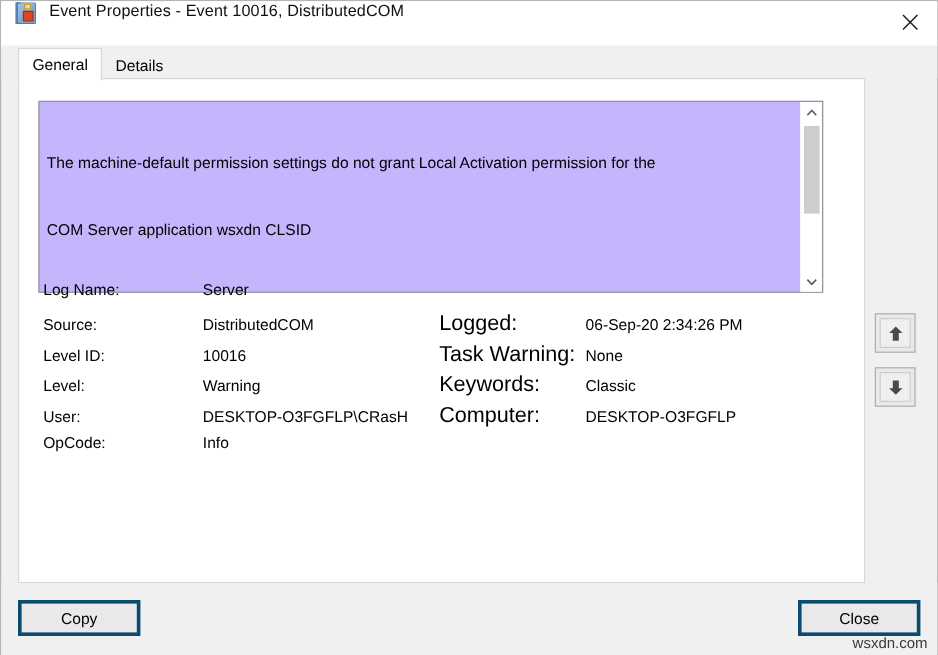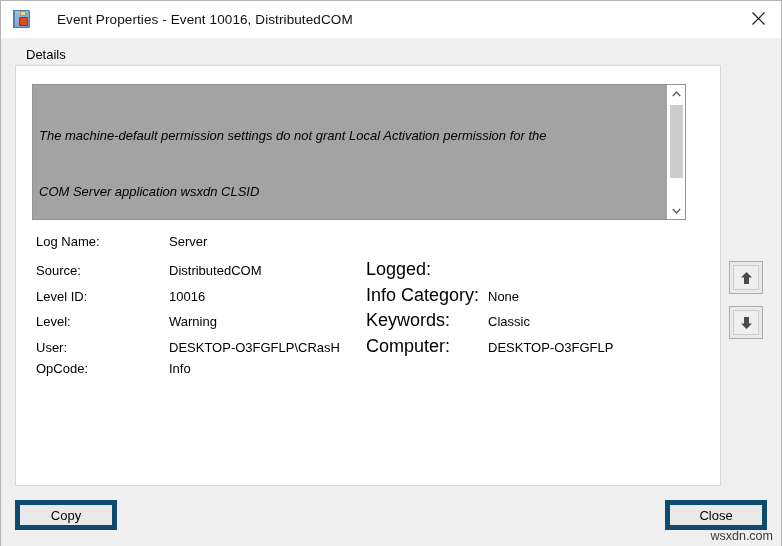--- a/index.html
+++ b/index.html
@@ -29,24 +29,22 @@
     display: flex;
     flex-direction: column;
   }
 
   
   .titlebar {
     height: 36px;
     min-height: 36px;
     background: #ffffff;
     display: flex;
-    align-items: center;
     position: relative;
     border-bottom: 1px solid #ffffff;
-    gap: 16px;
   }
   .title-icon {
     width: 20px;
     height: 20px;
     margin-left: 11px;
     margin-right: 9px;
     position: relative;
     flex: 0 0 auto;
   }
   .title-icon .book {
@@ -175,26 +173,25 @@
     box-sizing: border-box;
     display:flex; align-items:center; justify-content:center;
   }
 
   
   .desc-box {
     position: absolute;
     left: 16px;
     top: 18px;
     width: 654px;
-    height: 136px;
+    height: 160px;
     border: 1px solid #949494;
-    background: #a3a3a3;
-    box-sizing: border-box;
-    display: flex;
-    font-style: italic;
+    background: #c4b5fd;
+    box-sizing: border-box;
+    display: flex;
   }
   .desc-text {
     flex: 1;
     padding: 5px 4px 0 6px;
     font-size: 13px;
     line-height: 18.6px;
     color: #000;
     overflow: hidden;
     white-space: pre;
   }
@@ -276,21 +273,21 @@
     height: 60px;
     min-height: 60px;
     position: relative;
     background: #f0f0f0;
   }
   .btn {
     position: absolute;
     width: 102px;
     height: 30px;
     background: #e9e9e9;
-    border: 5px solid #0c4a6e;
+    border: 3px solid #0c4a6e;
     box-sizing: border-box;
     font-size: 13px;
     color: #000;
     font-family: "Liberation Sans", sans-serif;
     display: flex;
     align-items: center;
     justify-content: center;
     cursor: default;
   }
   .btn-copy { left: 14px; top: 14px; }
@@ -320,20 +317,21 @@
     <div class="title-text">Event Properties - Event 10016, DistributedCOM</div>
     <div class="titlebar-close">
       <svg width="15" height="15" viewBox="0 0 15 15" aria-hidden="true">
         <line x1="1.5" y1="1.5" x2="13.5" y2="13.5" stroke="#1a1a1a" stroke-width="1.2"></line>
         <line x1="13.5" y1="1.5" x2="1.5" y2="13.5" stroke="#1a1a1a" stroke-width="1.2"></line>
       </svg>
     </div>
   </div>
 
   <div class="tabstrip">
+    <div class="tab active">General</div>
     <div class="tab">Details</div>
   </div>
 
   <div class="panel-wrap">
     <div class="panel">
 
       <div class="desc-box">
         <div class="desc-text">
           <span class="ln">The machine-default permission settings do not grant Local Activation permission for the</span>
           <span class="ln">COM Server application wsxdn CLSID</span>
@@ -364,25 +362,26 @@
         <div class="frow">
           <div class="fl">Log Name:</div>
           <div class="fv">Server</div>
           <div class="fl2"></div>
           <div class="fv2"></div>
         </div>
         <div class="frow">
           <div class="fl">Source:</div>
           <div class="fv">DistributedCOM</div>
           <div class="fl2">Logged:</div>
+          <div class="fv2">06-Sep-20 2:34:26 PM</div>
         </div>
         <div class="frow">
           <div class="fl">Level ID:</div>
           <div class="fv">10016</div>
-          <div class="fl2">Info Category:</div>
+          <div class="fl2">Task Warning:</div>
           <div class="fv2">None</div>
         </div>
         <div class="frow">
           <div class="fl">Level:</div>
           <div class="fv">Warning</div>
           <div class="fl2">Keywords:</div>
           <div class="fv2">Classic</div>
         </div>
         <div class="frow">
           <div class="fl">User:</div>

